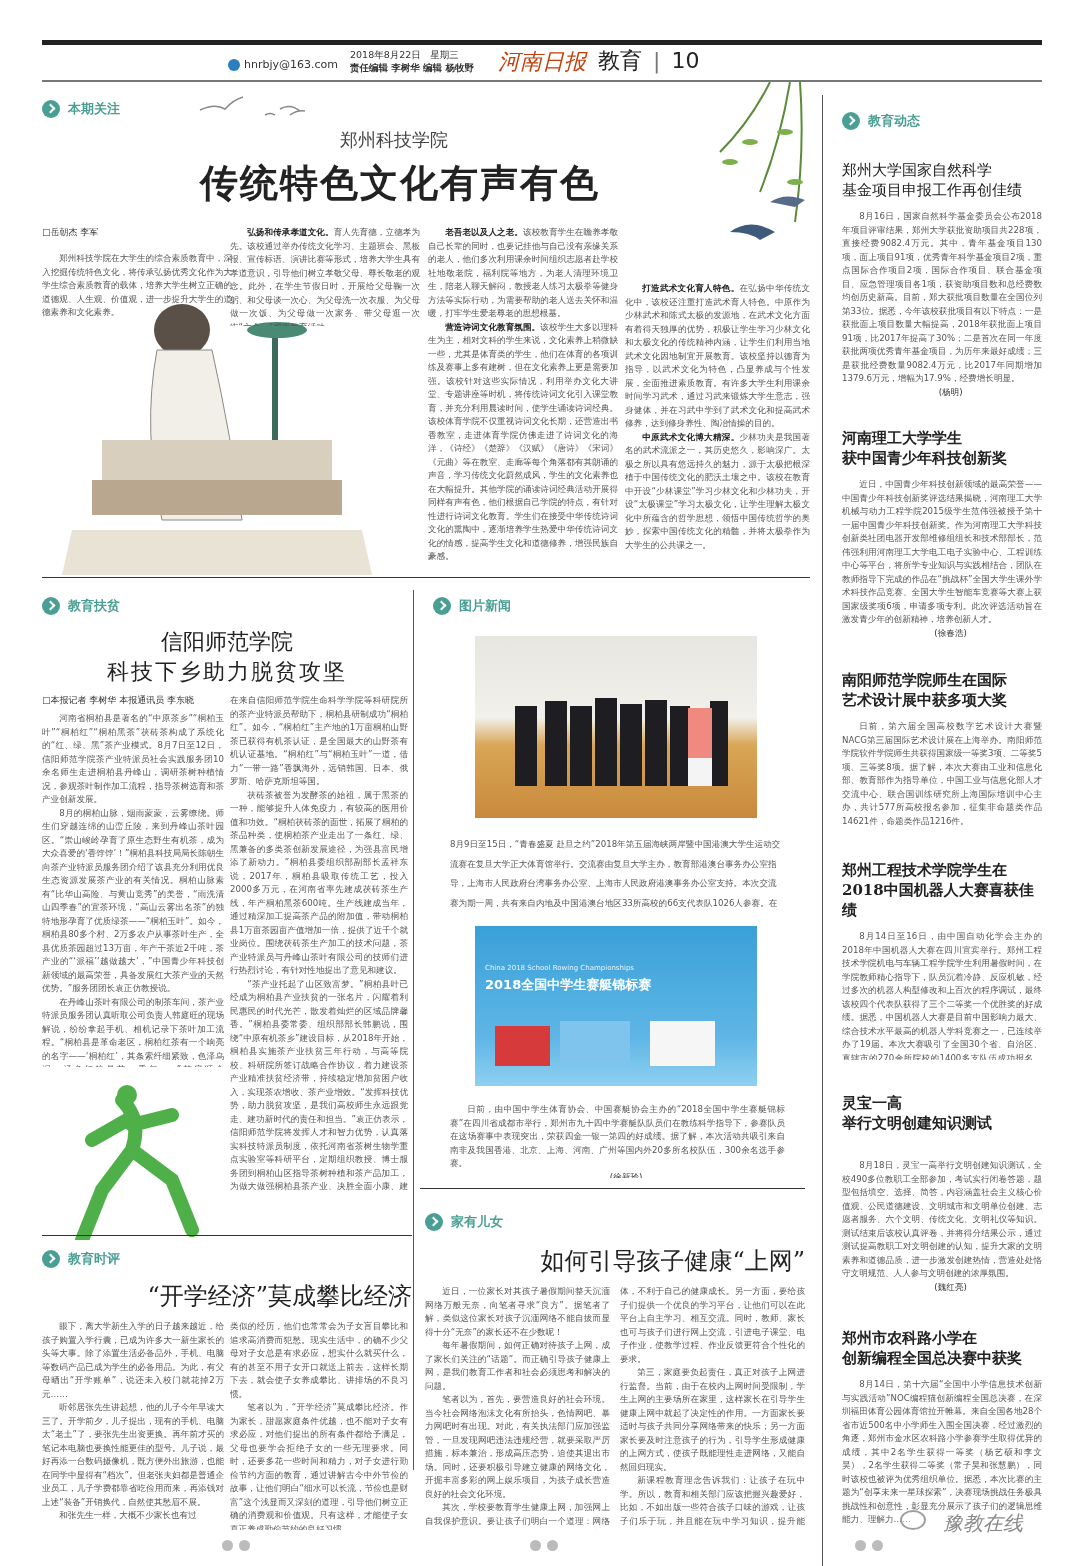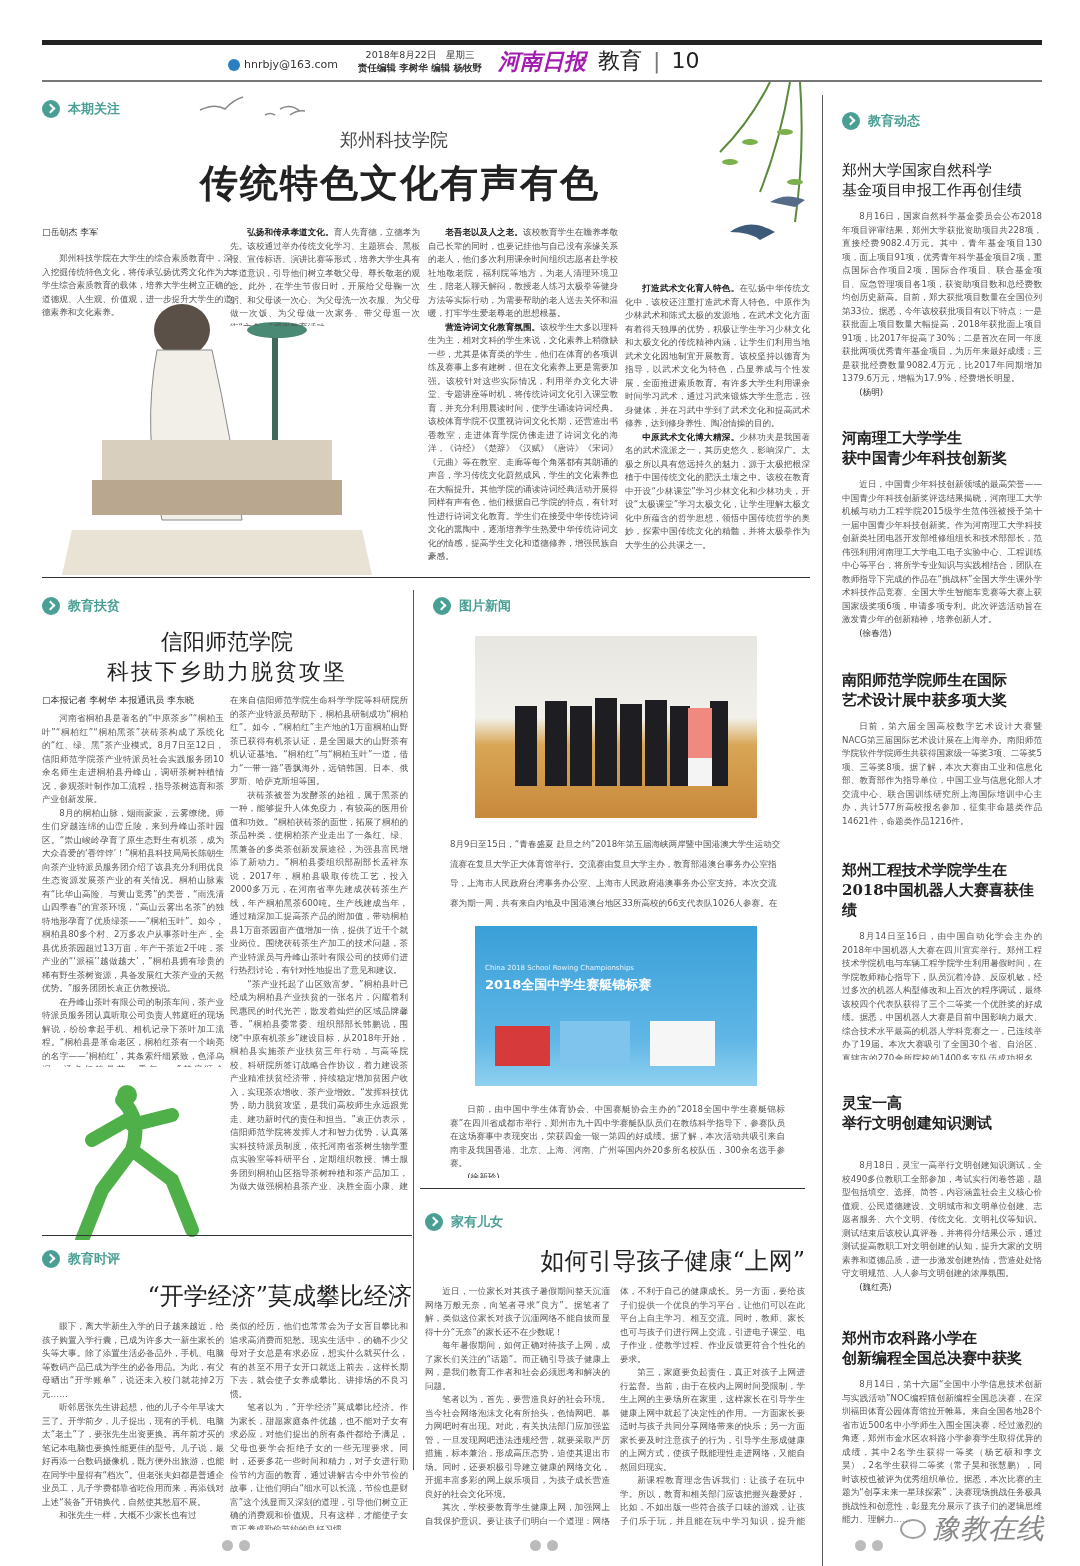--- a/index.html
+++ b/index.html
@@ -2,34 +2,34 @@
 <html><head>
 <meta charset="utf-8">
 <style>
 *{box-sizing:border-box;margin:0;padding:0}
 body{width:1080px;height:1566px;background:#fff;font-family:"DejaVu Sans",sans-serif;color:#333;position:relative;overflow:hidden}
 .abs{position:absolute}
 .topbar{left:42px;top:40px;width:1000px;height:5px;background:#222}
 .hdr-line{left:42px;top:80px;width:1000px;height:2px;background:#777}
 .mail{left:228px;top:58px;font-size:11px;color:#333;display:flex;align-items:center;gap:4px}
 .mail .ic{width:12px;height:12px;border-radius:50%;background:#2a7fc1;display:inline-block}
-.date{left:350px;top:48px;width:140px;text-align:center;font-size:9.5px;line-height:13px;color:#333}
-.paper{left:498px;top:47px;font-family:"DejaVu Serif",serif;font-size:22px;color:#a21caf;font-style:italic;font-weight:bold}
+.date{left:350px;top:48px;width:140px;text-align:left;font-size:9.5px;line-height:13px;color:#333}
+.paper{left:498px;top:47px;font-family:"DejaVu Serif",serif;font-size:22px;color:#c2410c;font-style:italic;font-weight:normal}
 .section{left:598px;top:46px;font-size:22px;color:#222}
 .sec-tag{display:flex;align-items:center;gap:8px;font-size:13px;font-weight:bold;color:#4a9f94}
 .sec-tag .dot{width:18px;height:18px;border-radius:50%;background:#4a9f94;position:relative}
 .sec-tag .dot:after{content:"";position:absolute;left:5px;top:5px;width:5px;height:5px;border-right:2px solid #fff;border-top:2px solid #fff;transform:rotate(45deg)}
 .txt{font-size:8.6px;line-height:13.5px;color:#555;text-align:justify;text-indent:2em}
 .txt.ni{text-indent:0}
 .byline{font-size:9px;color:#333}
 .h-serif{font-family:"DejaVu Serif",serif;color:#222}
 .vline{background:#555;width:1px}
 .hline{background:#666;height:1px}
 .photo{background:#ccc}
-.credit{text-align:left;color:#333}
+.credit{text-align:center;color:#333}
 .dots{display:flex;gap:6px}
 .dots span{width:11px;height:11px;border-radius:50%;background:#bbb;display:block}
 .col{overflow:hidden}
 </style>
 </head>
 <body>
 
 <div class="abs topbar"></div>
 <div class="abs mail">
   <span class="ic"></span>
@@ -102,21 +102,21 @@
   <span class="dot"></span>
   <span>教育扶贫</span>
 </div>
 <div class="abs h-serif" style="left:42px;top:627px;width:370px;text-align:center;font-size:22px;line-height:30px">
   <div>信阳师范学院</div>
   <div style="letter-spacing:2px">科技下乡助力脱贫攻坚</div>
 </div>
 <div class="abs byline" style="left:42px;top:694px">□本报记者 李树华 本报通讯员 李东晓</div>
 <div class="abs col" style="left:42px;top:712px;width:182px;height:355px">
   <p class="txt">河南省桐柏县是著名的“中原茶乡”“桐柏玉叶”“桐柏红”“桐柏黑茶”茯砖茶构成了系统化的“红、绿、黑”茶产业模式。8月7日至12日，信阳师范学院茶产业特派员社会实践服务团10余名师生走进桐柏县丹峰山，调研茶树种植情况，参观茶叶制作加工流程，指导茶树选育和茶产业创新发展。</p>
-  <p class="txt">8月的桐柏山脉，烟雨蒙蒙，云雾缭绕。师生们穿越连绵的山峦丘陵，来到丹峰山茶叶园区。“崇山峻岭孕育了原生态野生有机茶，成为大众喜爱的‘香饽饽’！”桐柏县科技局局长陈朝生向茶产业特派员服务团介绍了该县充分利用优良生态资源发展茶产业的有关情况。桐柏山脉素有“比华山高险、与黄山竞秀”的美誉，“雨洗清山四季春”的宜茶环境，“高山云雾出名茶”的独特地形孕育了优质绿茶——“桐柏玉叶”。如今，桐柏县80多个村、2万多农户从事茶叶生产，全县优质茶园超过13万亩，年产干茶近2千吨，茶产业的“‘派福’‘越做越大’，”桐柏县拥有珍贵的稀有野生茶树资源，具备发展红大茶产业的天然优势。”服务团团长袁正仿教授说。</p>
+  <p class="txt">8月的桐柏山脉，烟雨蒙蒙，云雾缭绕。师生们穿越连绵的山峦丘陵，来到丹峰山茶叶园区。“崇山峻岭孕育了原生态野生有机茶，成为大众喜爱的‘香饽饽’！”桐柏县科技局局长陈朝生向茶产业特派员服务团介绍了该县充分利用优良生态资源发展茶产业的有关情况。桐柏山脉素有“比华山高险、与黄山竞秀”的美誉，“雨洗清山四季春”的宜茶环境，“高山云雾出名茶”的独特地形孕育了优质绿茶——“桐柏玉叶”。如今，桐柏县80多个村、2万多农户从事茶叶生产，全县优质茶园超过13万亩，年产干茶近2千吨，茶产业的“‘派福’‘越做越大’，”中国青少年科技创新领域的最高荣誉，具备发展红大茶产业的天然优势。”服务团团长袁正仿教授说。</p>
   <p class="txt">在丹峰山茶叶有限公司的制茶车间，茶产业特派员服务团认真听取公司负责人韩庭旺的现场解说，纷纷拿起手机、相机记录下茶叶加工流程。“桐柏县是革命老区，桐柏红茶有一个响亮的名字——‘桐柏红’，其条索纤细紧致，色泽乌润，汤色红艳晶莹，香气……”韩庭旺介绍。“2010年9月，</p>
 </div>
 <div class="abs col" style="left:230px;top:694px;width:178px;height:500px">
   <p class="txt ni">在来自信阳师范学院生命科学学院等科研院所的茶产业特派员帮助下，桐柏县研制成功“桐柏红”。如今，“桐柏红”主产地的1万亩桐柏山野茶已获得有机茶认证，是全国最大的山野茶有机认证基地。“桐柏红”与“桐柏玉叶”一道，借力“一带一路”香飘海外，远销韩国、日本、俄罗斯、哈萨克斯坦等国。</p>
   <p class="txt">茯砖茶被誉为发酵茶的始祖，属于黑茶的一种，能够提升人体免疫力，有较高的医用价值和功效。“桐柏茯砖茶的面世，拓展了桐柏的茶品种类，使桐柏茶产业走出了一条红、绿、黑兼备的多类茶创新发展途径，为强县富民增添了新动力。”桐柏县委组织部副部长孟祥东说，2017年，桐柏县吸取传统工艺，投入2000多万元，在河南省率先建成茯砖茶生产线，年产桐柏黑茶600吨。生产线建成当年，通过精深加工提高茶产品的附加值，带动桐柏县1万亩茶园亩产值增加一倍，提供了近千个就业岗位。围绕茯砖茶生产加工的技术问题，茶产业特派员与丹峰山茶叶有限公司的技师们进行热烈讨论，有针对性地提出了意见和建议。</p>
   <p class="txt">“茶产业托起了山区致富梦。”桐柏县叶已经成为桐柏县产业扶贫的一张名片，闪耀着利民惠民的时代光芒，散发着灿烂的区域品牌馨香。”桐柏县委常委、组织部部长韩鹏说，围绕“中原有机茶乡”建设目标，从2018年开始，桐柏县实施茶产业扶贫三年行动，与高等院校、科研院所签订战略合作协议，着力建设茶产业精准扶贫经济带，持续稳定增加贫困户收入，实现茶农增收、茶产业增效。“发挥科技优势，助力脱贫攻坚，是我们高校师生永远跟党走、建功新时代的责任和担当。”袁正仿表示，信阳师范学院将发挥人才和智力优势，认真落实科技特派员制度，依托河南省茶树生物学重点实验室等科研平台，定期组织教授、博士服务团到桐柏山区指导茶树种植和茶产品加工，为做大做强桐柏县茶产业、决胜全面小康、建设美丽山乡作出应有贡献。</p>
 </div>
 <svg class="abs" style="left:42px;top:1080px" width="190" height="160">
   <path d="M80 20 Q100 40 90 70 L60 110 L40 160 M90 70 L130 100 L150 150 M85 40 L50 60 M90 45 L130 35" stroke="#4fb04a" stroke-width="14" fill="none" stroke-linecap="round"></path>
   <circle cx="85" cy="15" r="10" fill="#4fb04a"></circle>
@@ -246,21 +246,21 @@
 </div>
 
 <div class="abs col" style="left:842px;top:1328px;width:200px;height:200px">
   <div class="h-serif" style="font-size:15px;font-weight:bold;line-height:20px;margin-bottom:10px">
       <div>郑州市农科路小学在</div>
       <div>创新编程全国总决赛中获奖</div>
     </div>
   <p class="txt">8月14日，第十六届“全国中小学信息技术创新与实践活动”NOC编程猫创新编程全国总决赛，在深圳福田体育公园体育馆拉开帷幕。来自全国各地28个省市近500名中小学师生入围全国决赛，经过激烈的角逐，郑州市金水区农科路小学参赛学生取得优异的成绩，其中2名学生获得一等奖（杨艺硕和李文昊），2名学生获得二等奖（常子昊和张慧鹏），同时该校也被评为优秀组织单位。据悉，本次比赛的主题为“创享未来一星球探索”，决赛现场挑战任务极具挑战性和创意性，彰显充分展示了孩子们的逻辑思维能力、理解力……</p>
 </div>
 
-<div class="abs" style="left:900px;top:1510px;font-size:28px;color:#555;opacity:0.7;display:flex;align-items:center;gap:6px;background:rgba(255,255,255,0.6)">
+<div class="abs" style="left:900px;top:1510px;font-size:20px;color:#555;opacity:0.7;display:flex;align-items:flex-start;gap:17px;background:rgba(255,255,255,0.6)">
   <span style="width:26px;height:20px;border:2px solid #777;border-radius:50%;display:inline-block"></span>
   <span style="font-style:italic">豫教在线</span>
 </div>
 
 <div class="abs dots" style="left:222px;top:1540px">
     <span></span>
     <span></span>
   </div>
 <div class="abs dots" style="left:530px;top:1540px">
     <span></span>

